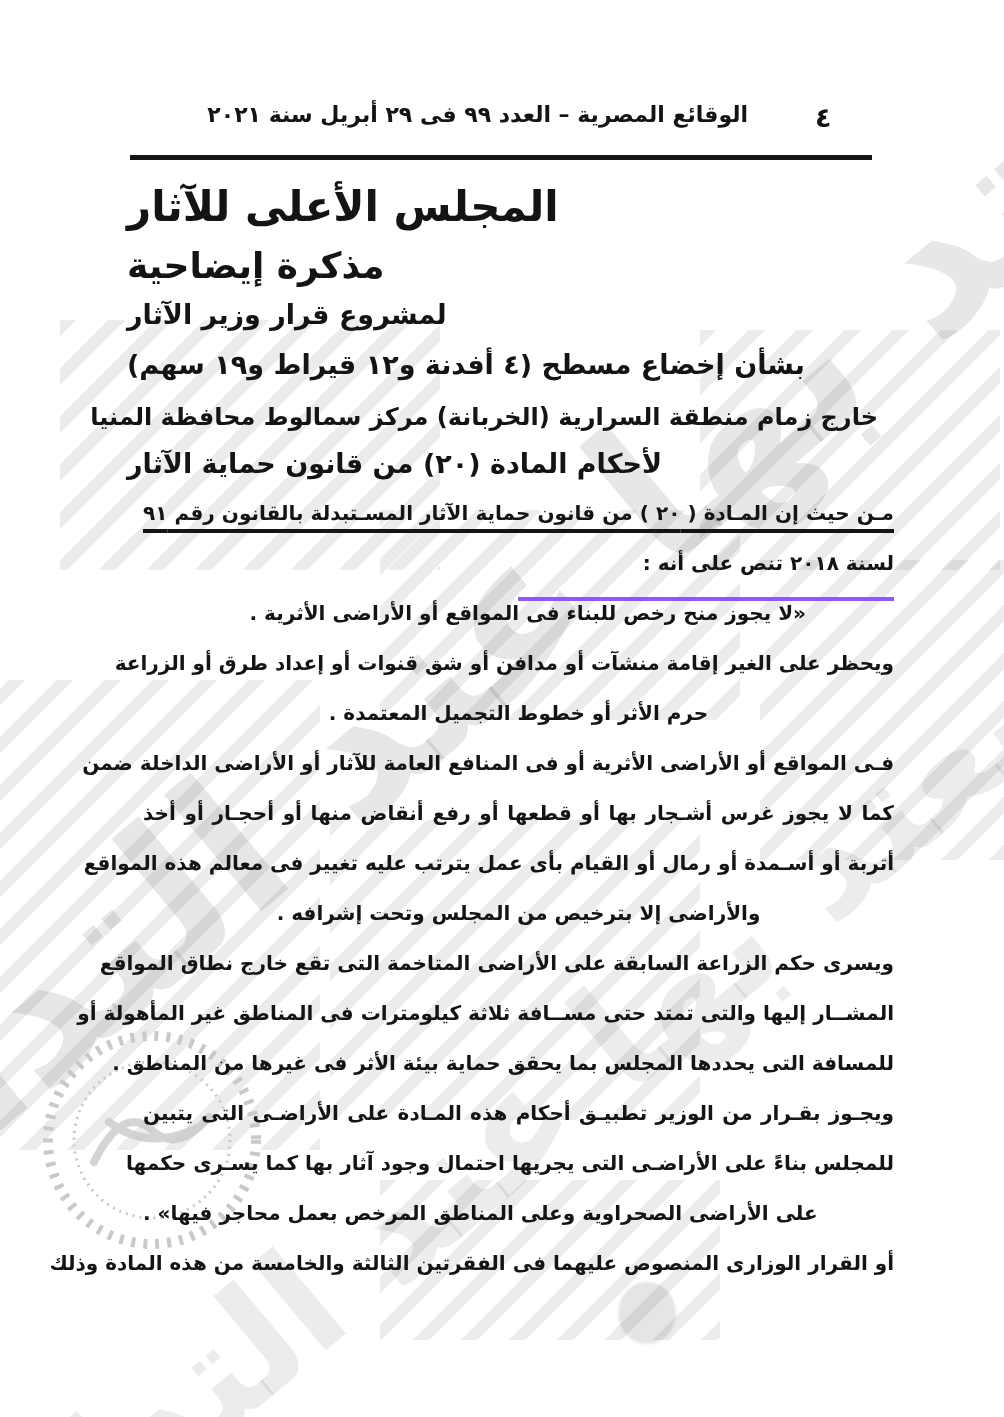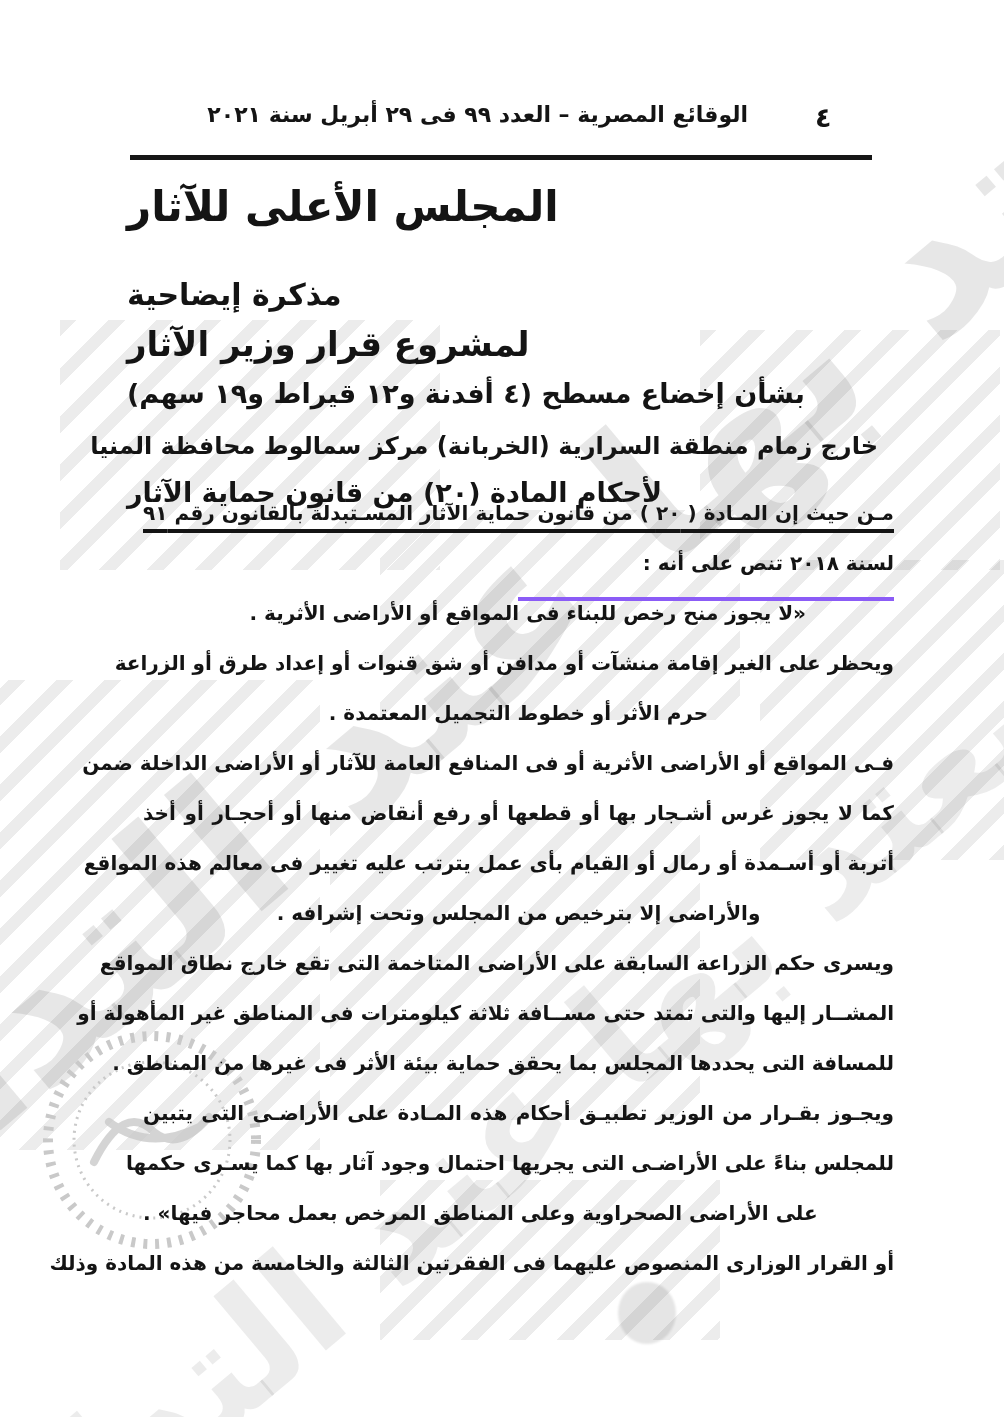--- a/index.html
+++ b/index.html
@@ -59,22 +59,22 @@
     position: absolute; top: 155px; left: 130px; width: 742px; height: 5px;
     background: #161616;
   }
 
   .titleblock {
     position: absolute; top: 176px; left: 127px; width: 751px;
     direction: rtl; text-align: left; font-weight: bold;
   }
   .tl { white-space: nowrap; }
   #t0 { font-size: 42px; height: 66px; line-height: 62px; }
-  #t1 { font-size: 30px; height: 50px; line-height: 48px; margin-top: 29px; }
-  #t2 { font-size: 34px; height: 48px; line-height: 46px; }
+  #t1 { font-size: 36px; height: 50px; line-height: 48px; }
+  #t2 { font-size: 27px; height: 48px; line-height: 46px; }
   #t3 { font-size: 27px; height: 52px; line-height: 50px; }
   #t4 { font-size: 24px; height: 52px; line-height: 50px; }
   #t5 { font-size: 27px; height: 42px; line-height: 40px; }
 
   .bodyblock {
     position: absolute; top: 488px; left: 143px; width: 751px;
     direction: rtl; font-weight: bold; font-size: 20px;
   }
   .bl     { height: 50px; line-height: 50px; white-space: nowrap; }
   .full   { text-align: justify; text-align-last: justify; text-justify: inter-word; }

